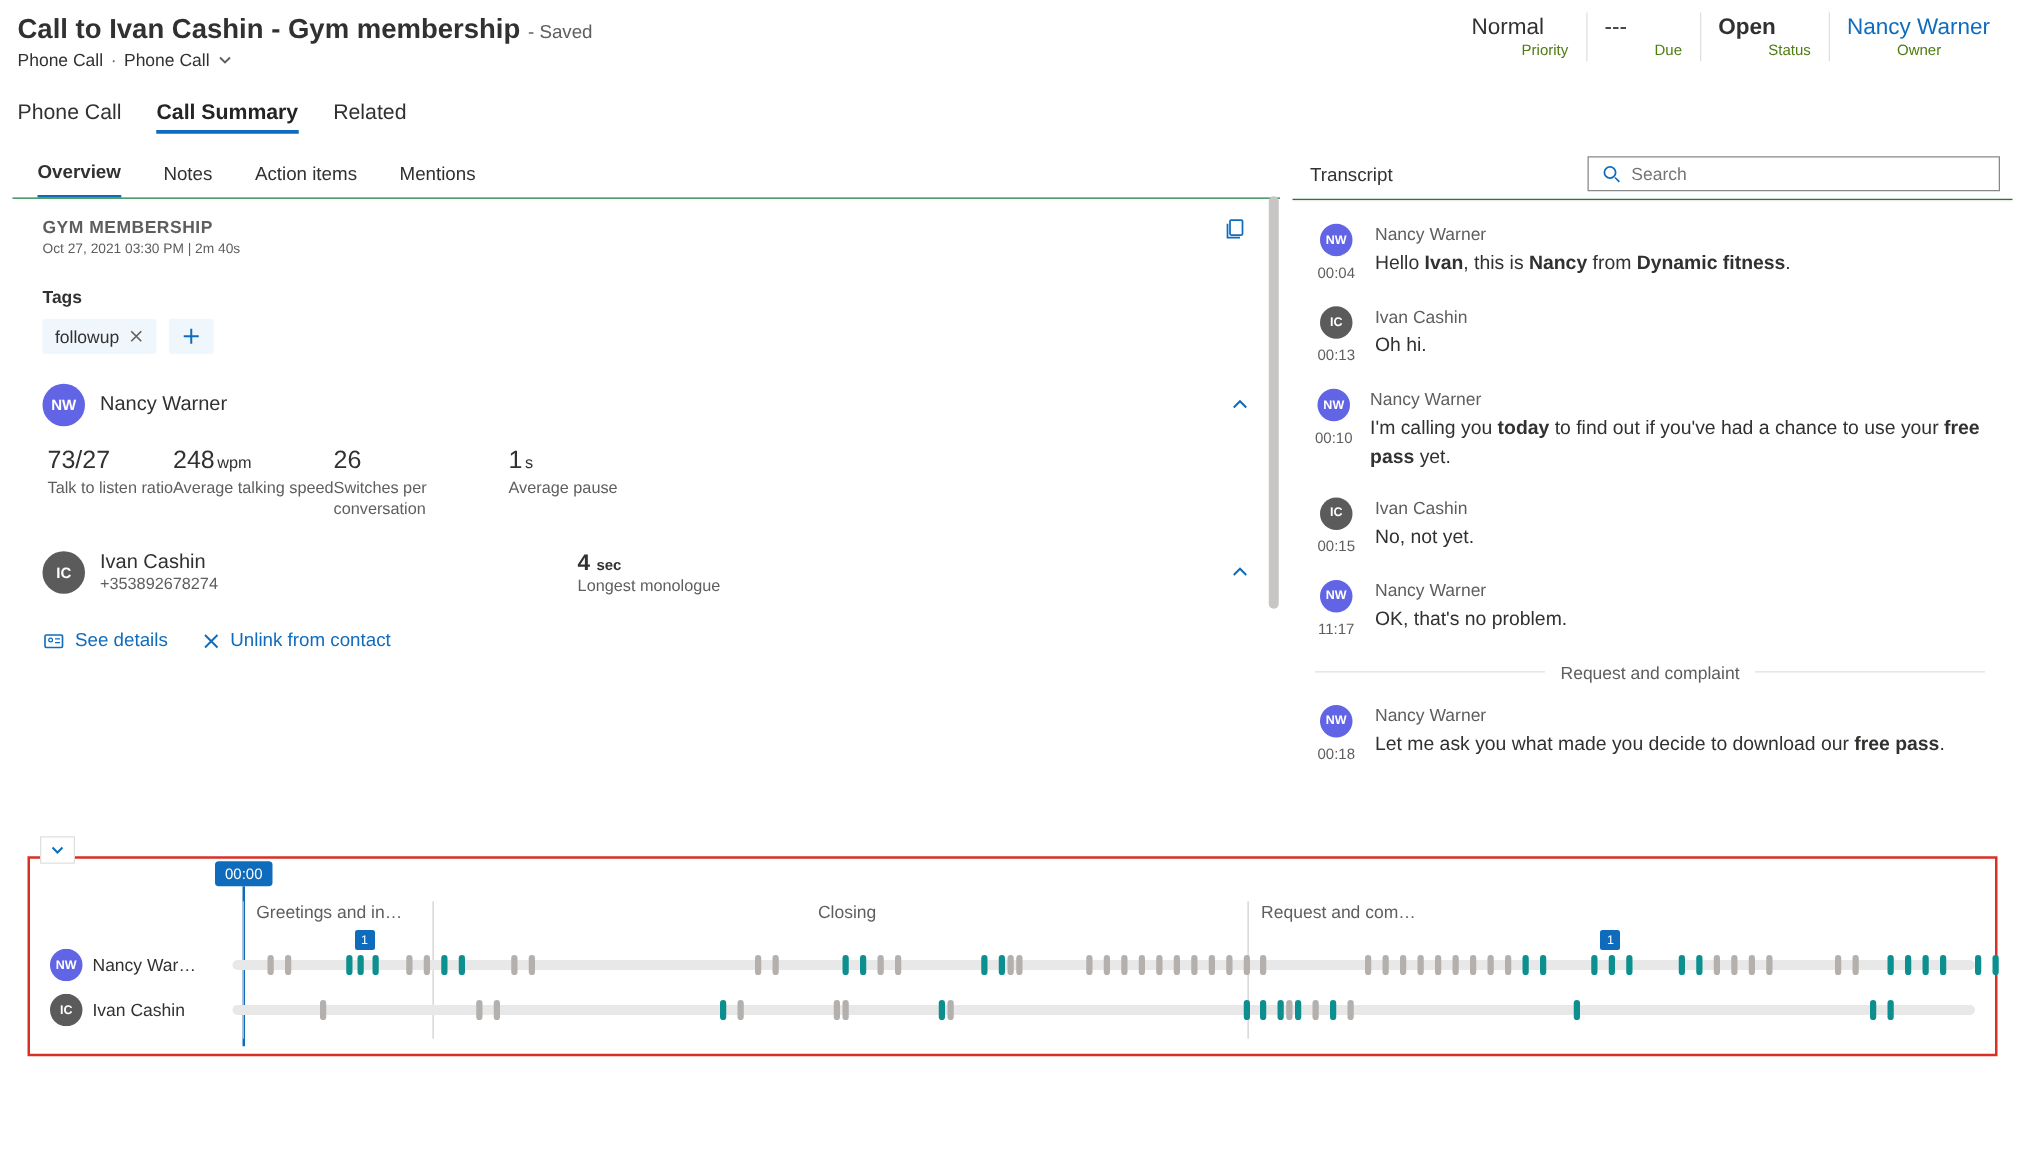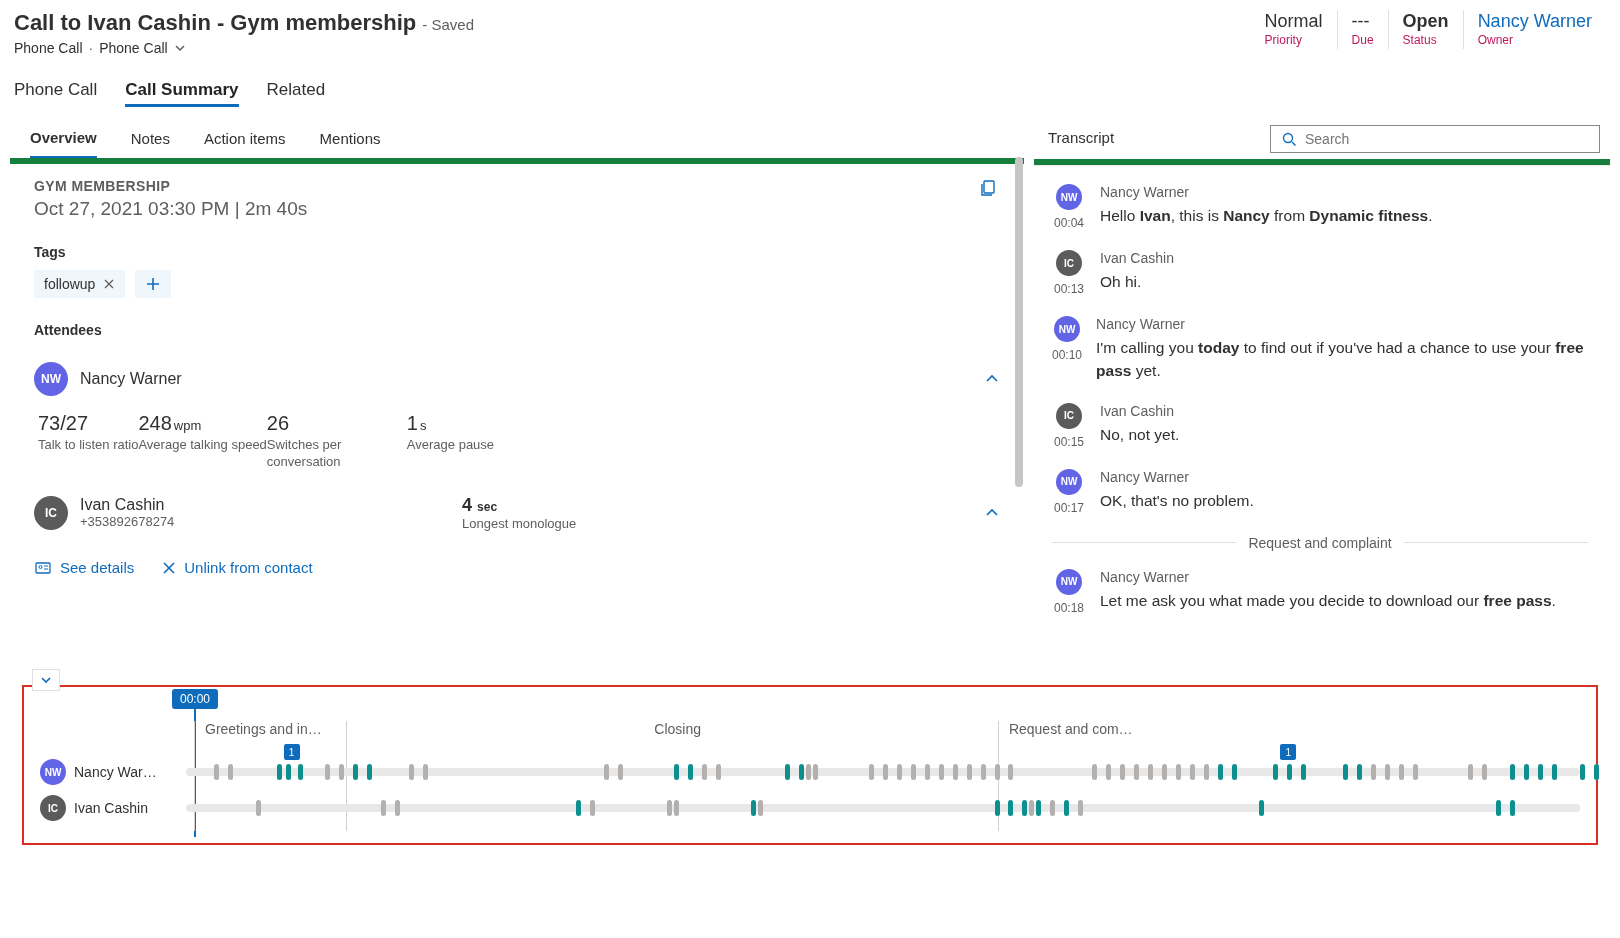--- a/index.html
+++ b/index.html
@@ -42,21 +42,21 @@
     align-items: flex-start;
     gap: 0;
   }
   .hr-cell {
     padding: 0 14px;
     border-left: 1px solid #e1dfdd;
     line-height: 1.3;
   }
   .hr-cell:first-child { border-left: none; }
   .hr-cell .val { font-size: 18px; font-weight: 400; }
-  .hr-cell .lbl { font-size: 12px; color: #be185d; }
+  .hr-cell .lbl { font-size: 12px; color: #4d7c0f; margin-left: 40px; }
   .hr-cell.link .val { color: #0f6cbd; }
   .main-tabs {
     display: flex;
     gap: 28px;
     padding: 18px 14px 10px 14px;
     font-size: 17px;
   }
   .main-tabs .tab { cursor: pointer; color: #323130; padding-bottom: 4px; }
   .main-tabs .tab.active {
     font-weight: 600;
@@ -72,39 +72,39 @@
   .left-pane {
     flex: 1 1 64%;
     display: flex;
     flex-direction: column;
     min-width: 0;
     position: relative;
     padding: 4px 0 0 0;
   }
   .sub-tabs, .transcript-header {
     display: flex;
-    align-items: center;
+    align-items: flex-end;
     gap: 34px;
     padding: 8px 20px 0 20px;
     font-size: 15px;
-    border-bottom: 6px solid #15803d;
+    border-bottom: 1px solid #15803d;
   }
   .sub-tabs .stab { cursor: pointer; padding-bottom: 10px; color: #323130; }
   .sub-tabs .stab.active {
     font-weight: 600;
     border-bottom: 2px solid #0f6cbd;
   }
   .overview-body {
     padding: 14px 24px;
     overflow-y: auto;
     position: relative;
     flex: 1;
   }
   .ov-title { font-weight: 600; color: #605e5c; letter-spacing: 0.4px; font-size: 14px; }
-  .ov-meta  { font-size: 19px; color: #605e5c; margin-top: 4px; }
+  .ov-meta  { font-size: 11px; color: #605e5c; margin-top: 4px; }
   .copy-icon {
     position: absolute;
     top: 14px; right: 26px;
     color: #0f6cbd;
     cursor: pointer;
   }
   .section-label { font-weight: 600; margin-top: 24px; }
   .tag-row { display: flex; gap: 10px; margin-top: 10px; align-items:center; }
   .tag {
     background: #eff6fc;
@@ -327,21 +327,20 @@
               </svg>
           </span>
         </div>
         <div class="tag add">
           <svg width="16" height="16" viewBox="0 0 16 16">
               <path d="M8 2v12M2 8h12" stroke="#0f6cbd" stroke-width="1.6"></path>
             </svg>
         </div>
       </div>
 
-      <div class="section-label">Attendees</div>
 
       <div class="attendee-block">
         <div class="attendee-head">
           <div class="avatar nw">NW</div>
           <div class="attendee-name">Nancy Warner</div>
           <div class="chev">
             <svg width="16" height="16" viewBox="0 0 16 16">
                 <path d="M3 10l5-5 5 5" stroke="currentColor" fill="none" stroke-width="1.6"></path>
               </svg>
           </div>
@@ -460,21 +459,21 @@
             <div class="ts">00:15</div>
           </div>
           <div class="body">
             <div class="spk">Ivan Cashin</div>
             <div class="txt">No, not yet.</div>
           </div>
         </div>
         <div class="turn">
           <div class="meta">
             <div class="avatar sm nw">NW</div>
-            <div class="ts">00:17</div>
+            <div class="ts">11:17</div>
           </div>
           <div class="body">
             <div class="spk">Nancy Warner</div>
             <div class="txt">OK, that's no problem.</div>
           </div>
         </div>
         <div class="section-divider">
           <div class="line"></div>
           <span>Request and complaint</span>
           <div class="line"></div>

